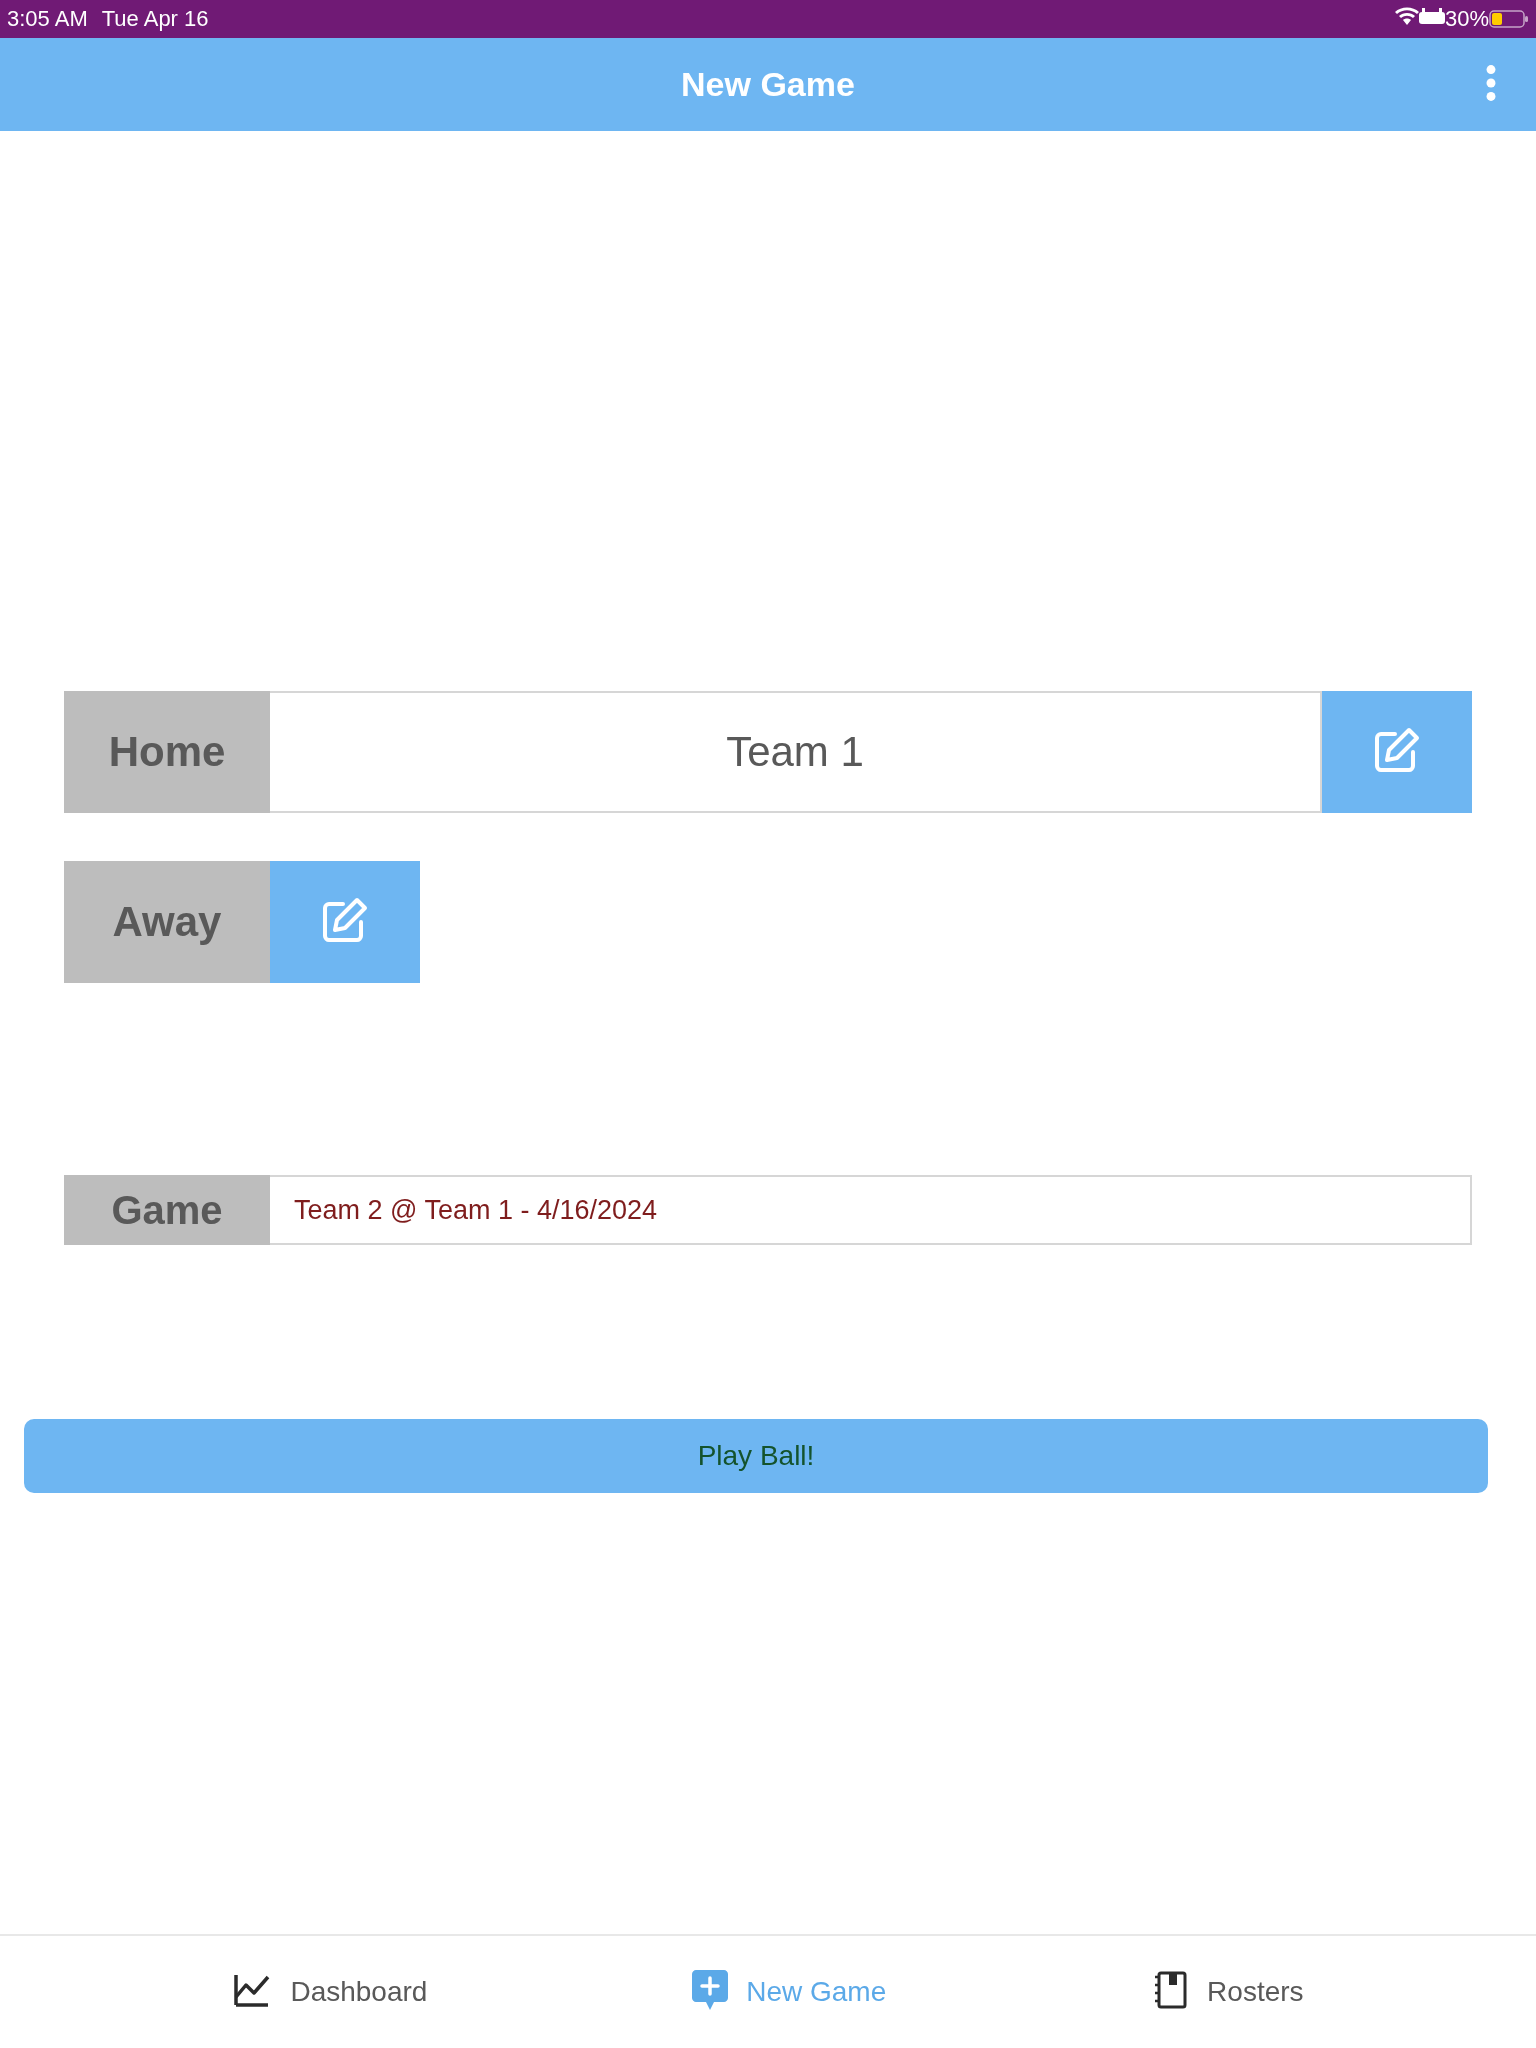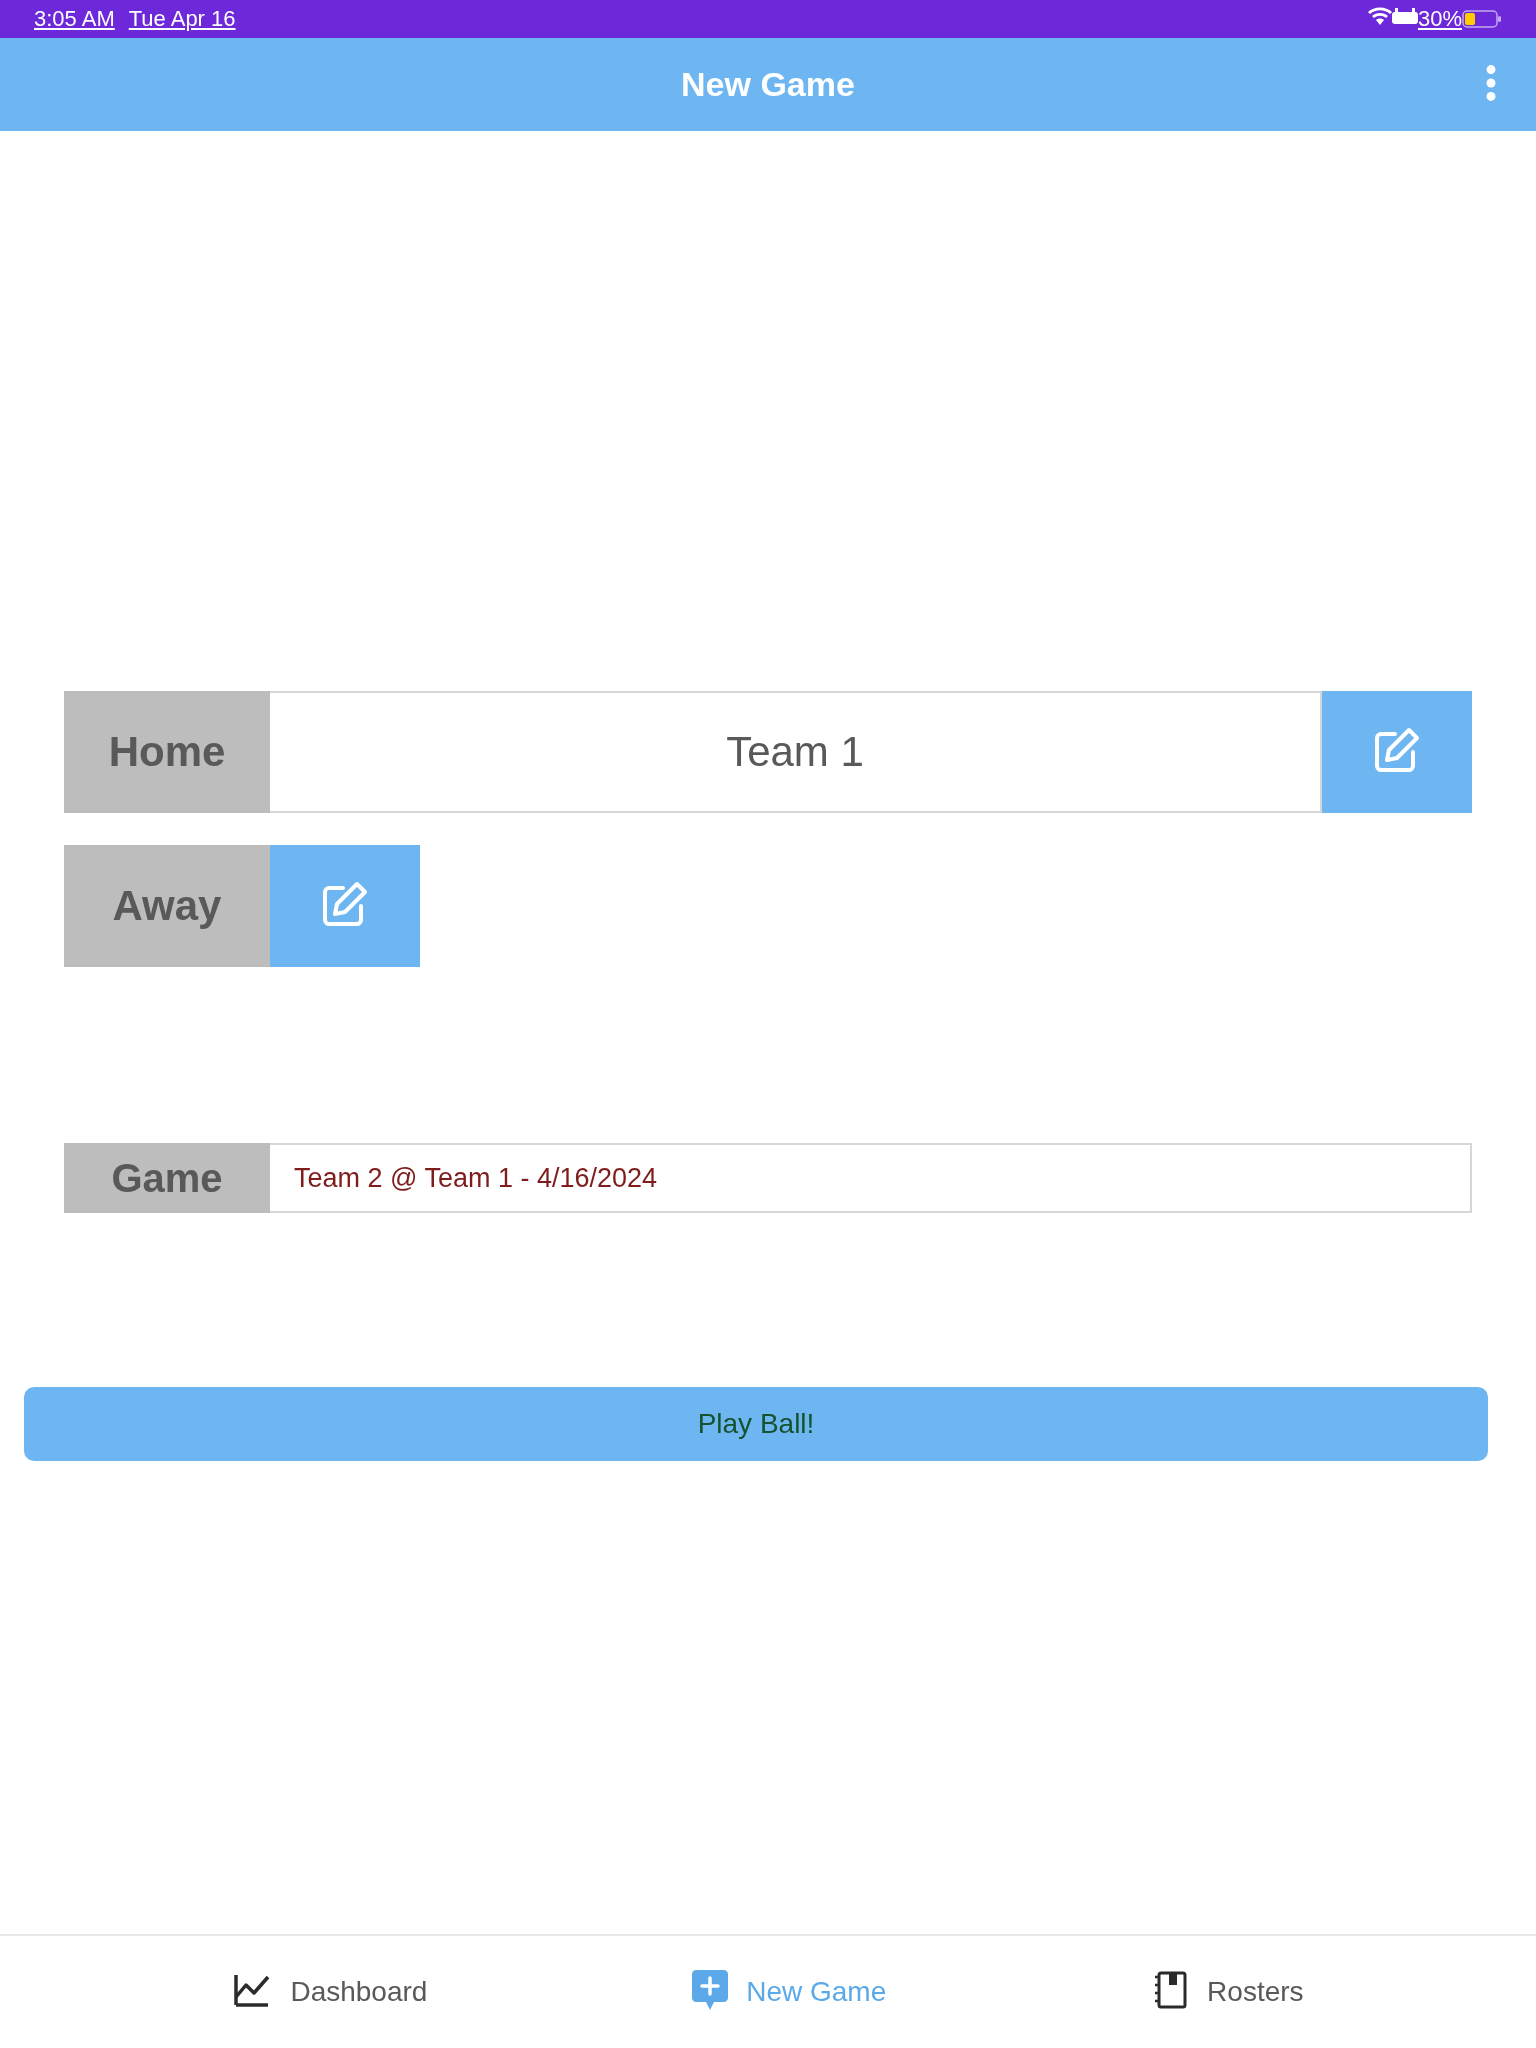--- a/index.html
+++ b/index.html
@@ -14,29 +14,28 @@
       height: 2048px;
       background: #ffffff;
       display: flex;
       flex-direction: column;
       overflow: hidden;
     }
     
     
     .status-bar {
       height: 38px;
-      background: #6d28d9;
+      background: #701a75;
       color: #ffffff;
       display: flex;
       align-items: center;
       justify-content: space-between;
-      padding: 0 34px;
+      padding: 0 7px;
       font-size: 22px;
       font-weight: 500;
-      text-decoration: underline;
     }
     
     .status-left {
       display: flex;
       gap: 14px;
     }
     
     .status-right {
       display: flex;
       align-items: center;
@@ -75,21 +74,21 @@
     .content {
       flex: 1;
       display: flex;
       flex-direction: column;
       padding: 0 64px;
       padding-top: 560px;
     }
     
     .team-row {
       display: flex;
-      margin-bottom: 32px;
+      margin-bottom: 48px;
       height: 122px;
     }
     
     .team-label {
       width: 206px;
       background: #bdbdbd;
       display: flex;
       align-items: center;
       justify-content: center;
       color: #595959;

